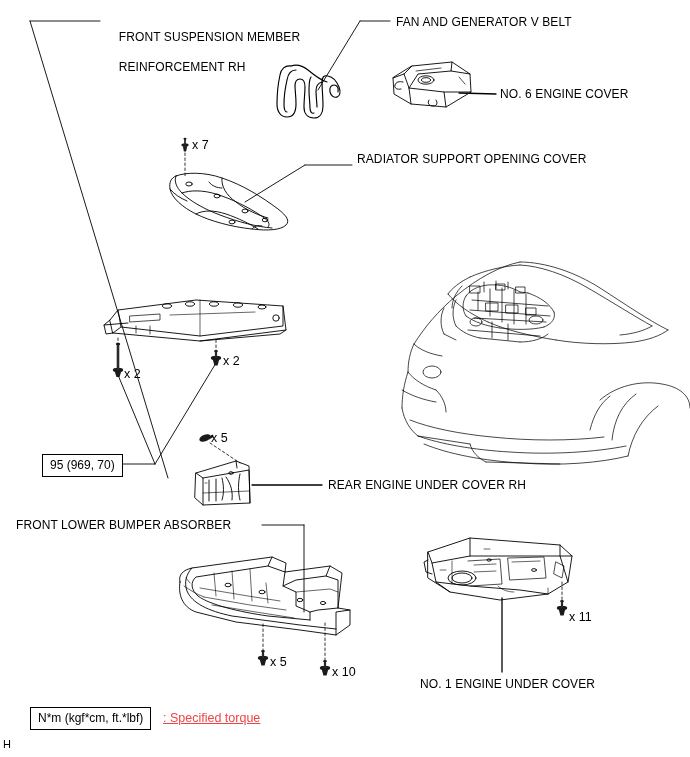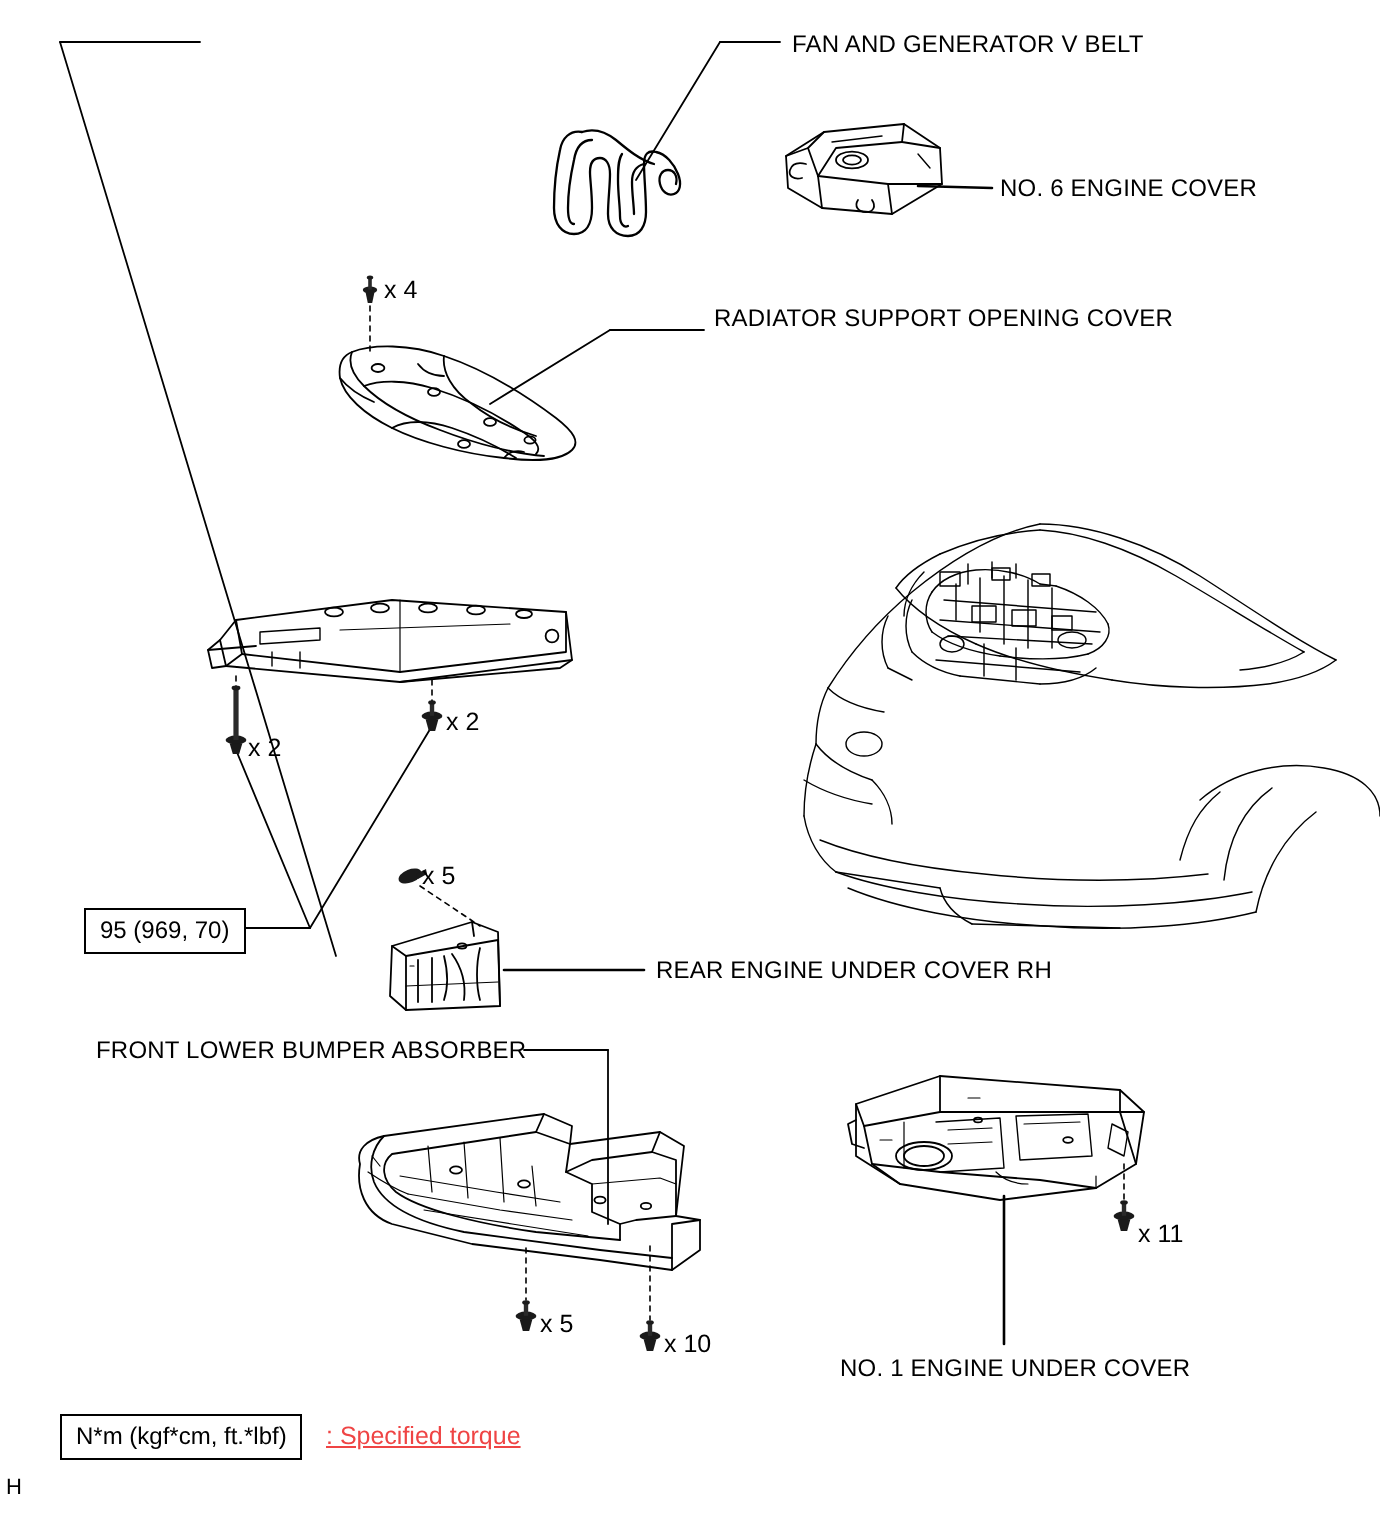--- a/index.html
+++ b/index.html
@@ -393,34 +393,38 @@
       <use href="#bolt-short" x="263" y="658"></use>
     </g>
     <g>
       <use href="#bolt-short" x="325" y="668"></use>
     </g>
     <g>
       <use href="#bolt-short" x="562" y="608"></use>
     </g>
   </svg>
 
+  <div class="label" style="left:105px; top:15px;">
+    <span>FRONT SUSPENSION MEMBER</span><br>
+    <span>REINFORCEMENT RH</span>
+  </div>
 
   <div class="label" style="left:396px; top:15px;">FAN AND GENERATOR V BELT</div>
 
   <div class="label" style="left:500px; top:87px;">NO. 6 ENGINE COVER</div>
 
   <div class="label" style="left:357px; top:152px;">RADIATOR SUPPORT OPENING COVER</div>
 
   <div class="label" style="left:328px; top:478px;">REAR ENGINE UNDER COVER RH</div>
 
-  <div class="label" style="left:16px; top:518px;margin-left:32px;">FRONT LOWER BUMPER ABSORBER</div>
+  <div class="label" style="left:16px; top:518px;">FRONT LOWER BUMPER ABSORBER</div>
 
   <div class="label" style="left:420px; top:677px;">NO. 1 ENGINE UNDER COVER</div>
 
-  <div class="qty" style="left:192px; top:138px;">x 4</div>
+  <div class="qty" style="left:192px; top:138px;">x 7</div>
 
   <div class="qty" style="left:124px; top:367px;">x 2</div>
 
   <div class="qty" style="left:223px; top:354px;">x 2</div>
 
   <div class="qty" style="left:211px; top:431px;">x 5</div>
 
   <div class="qty" style="left:270px; top:655px;">x 5</div>
 
   <div class="qty" style="left:332px; top:665px;">x 10</div>

